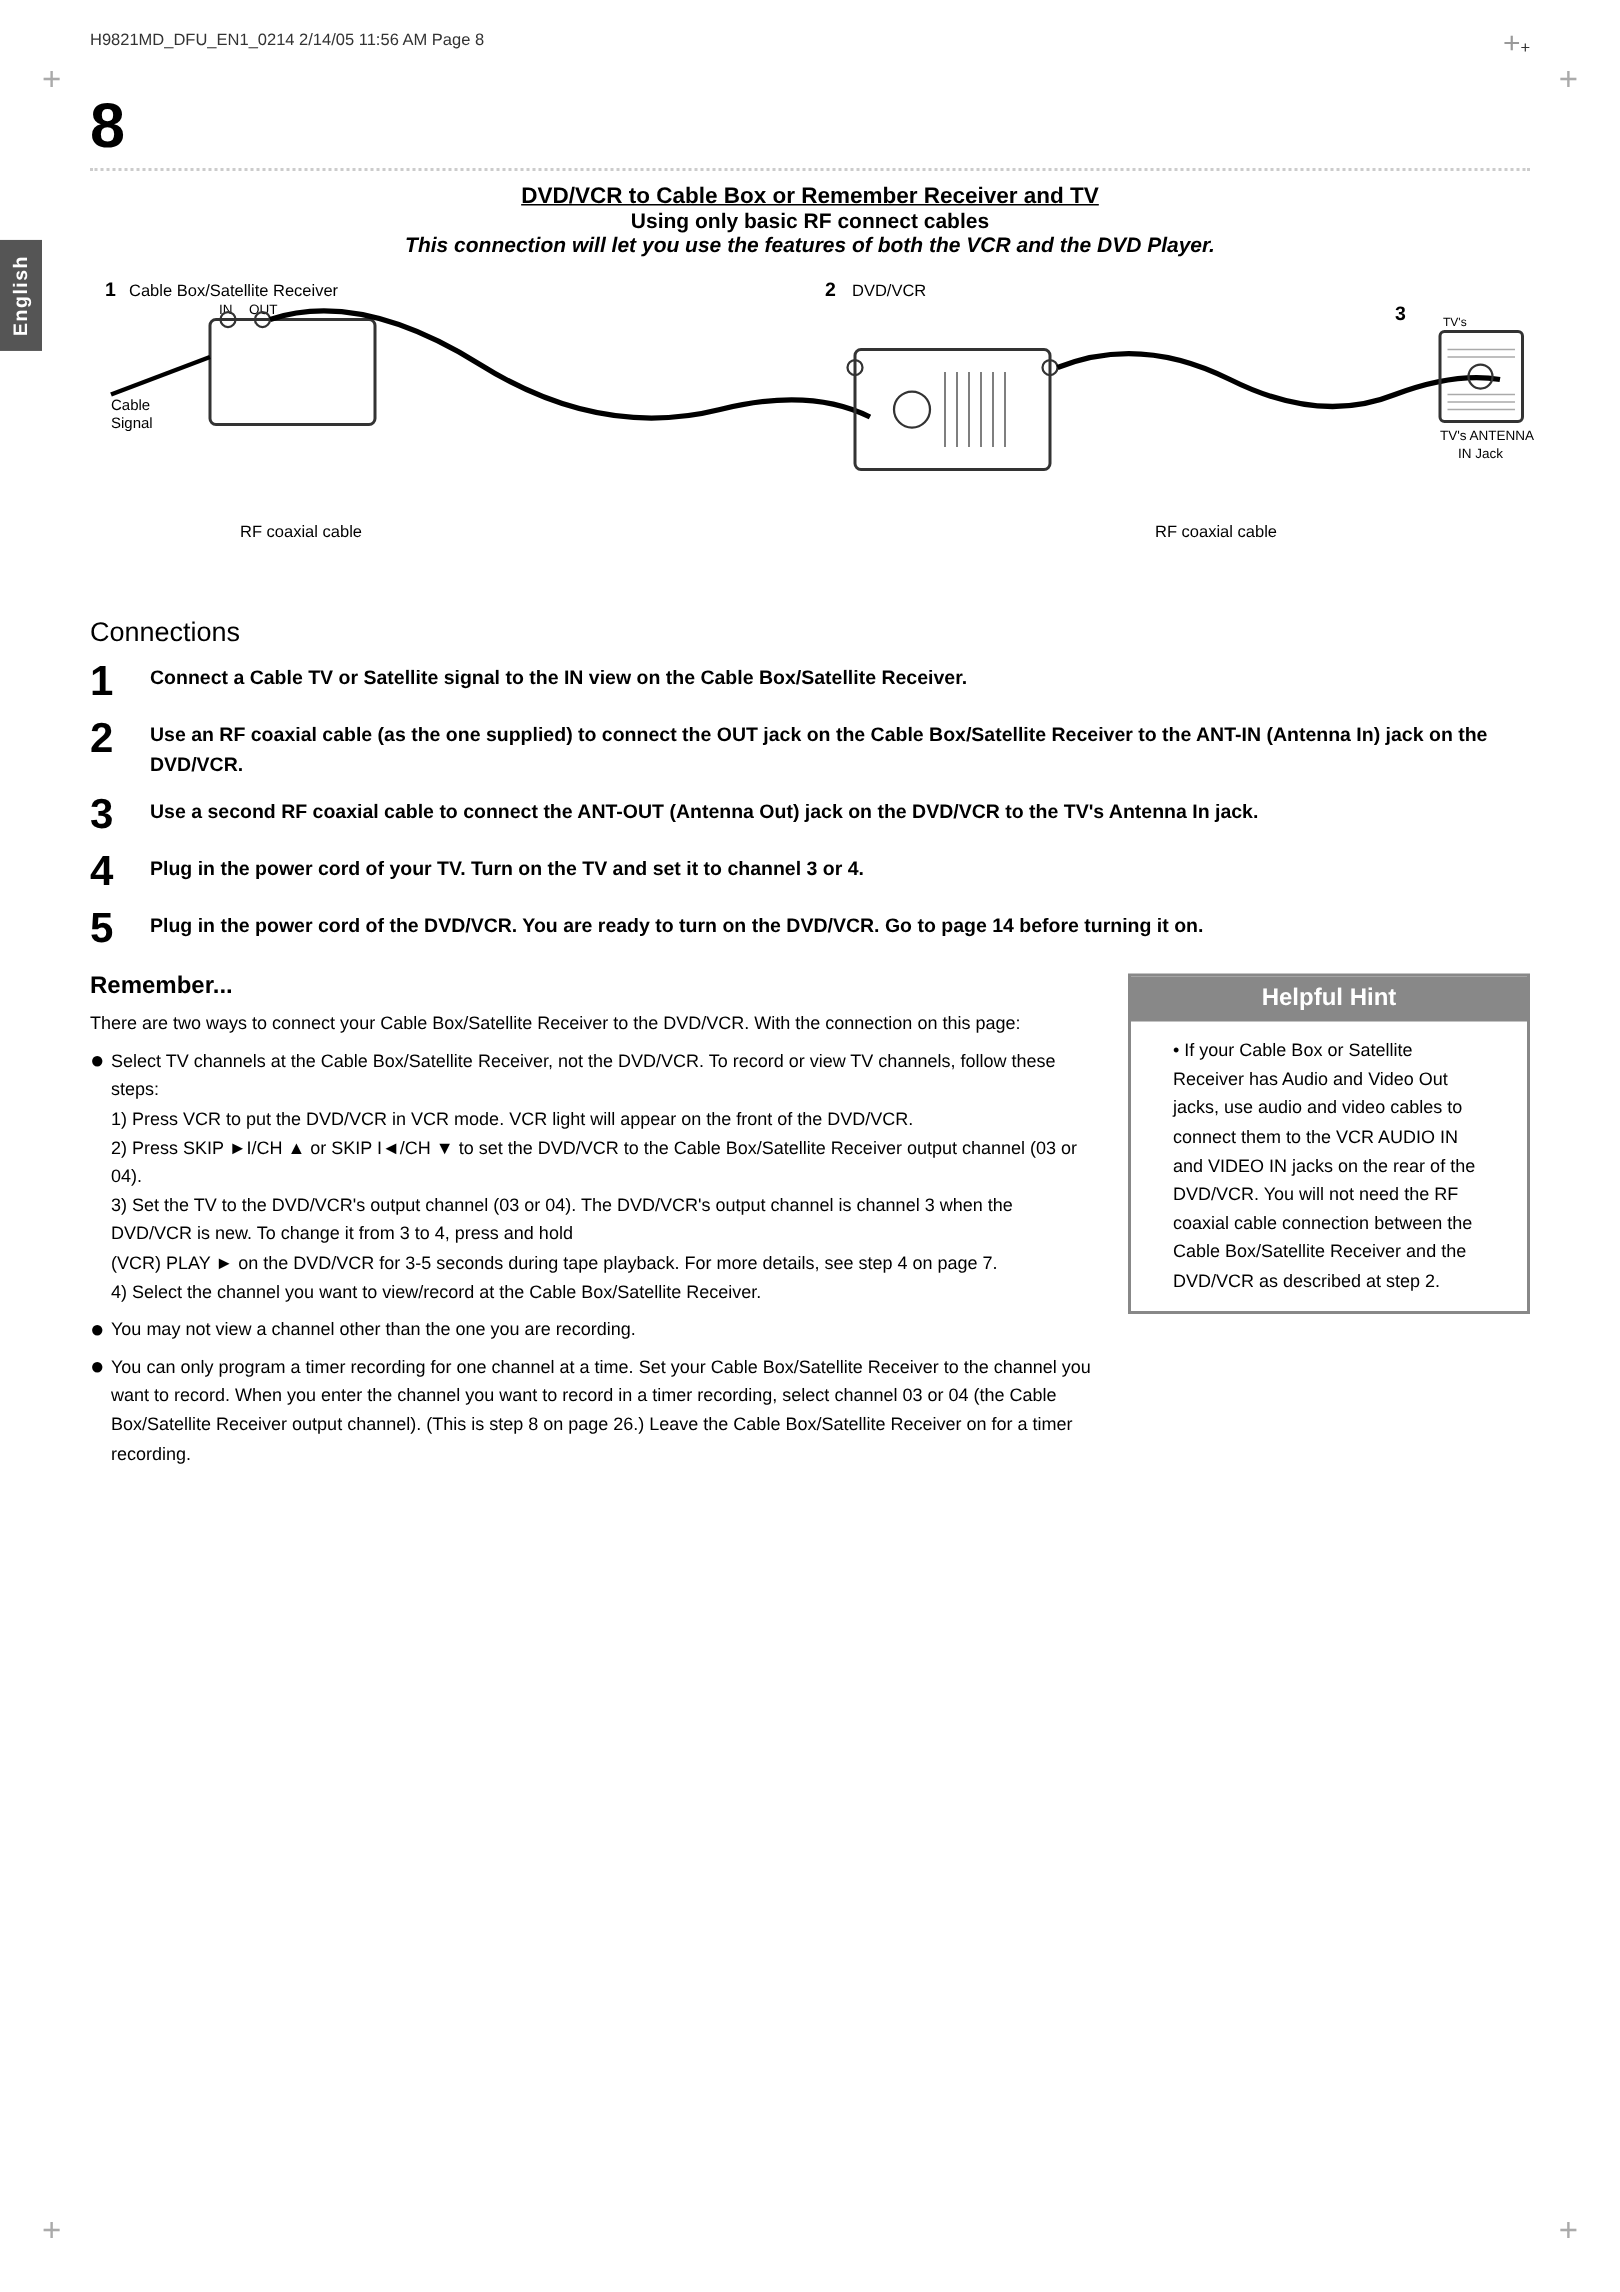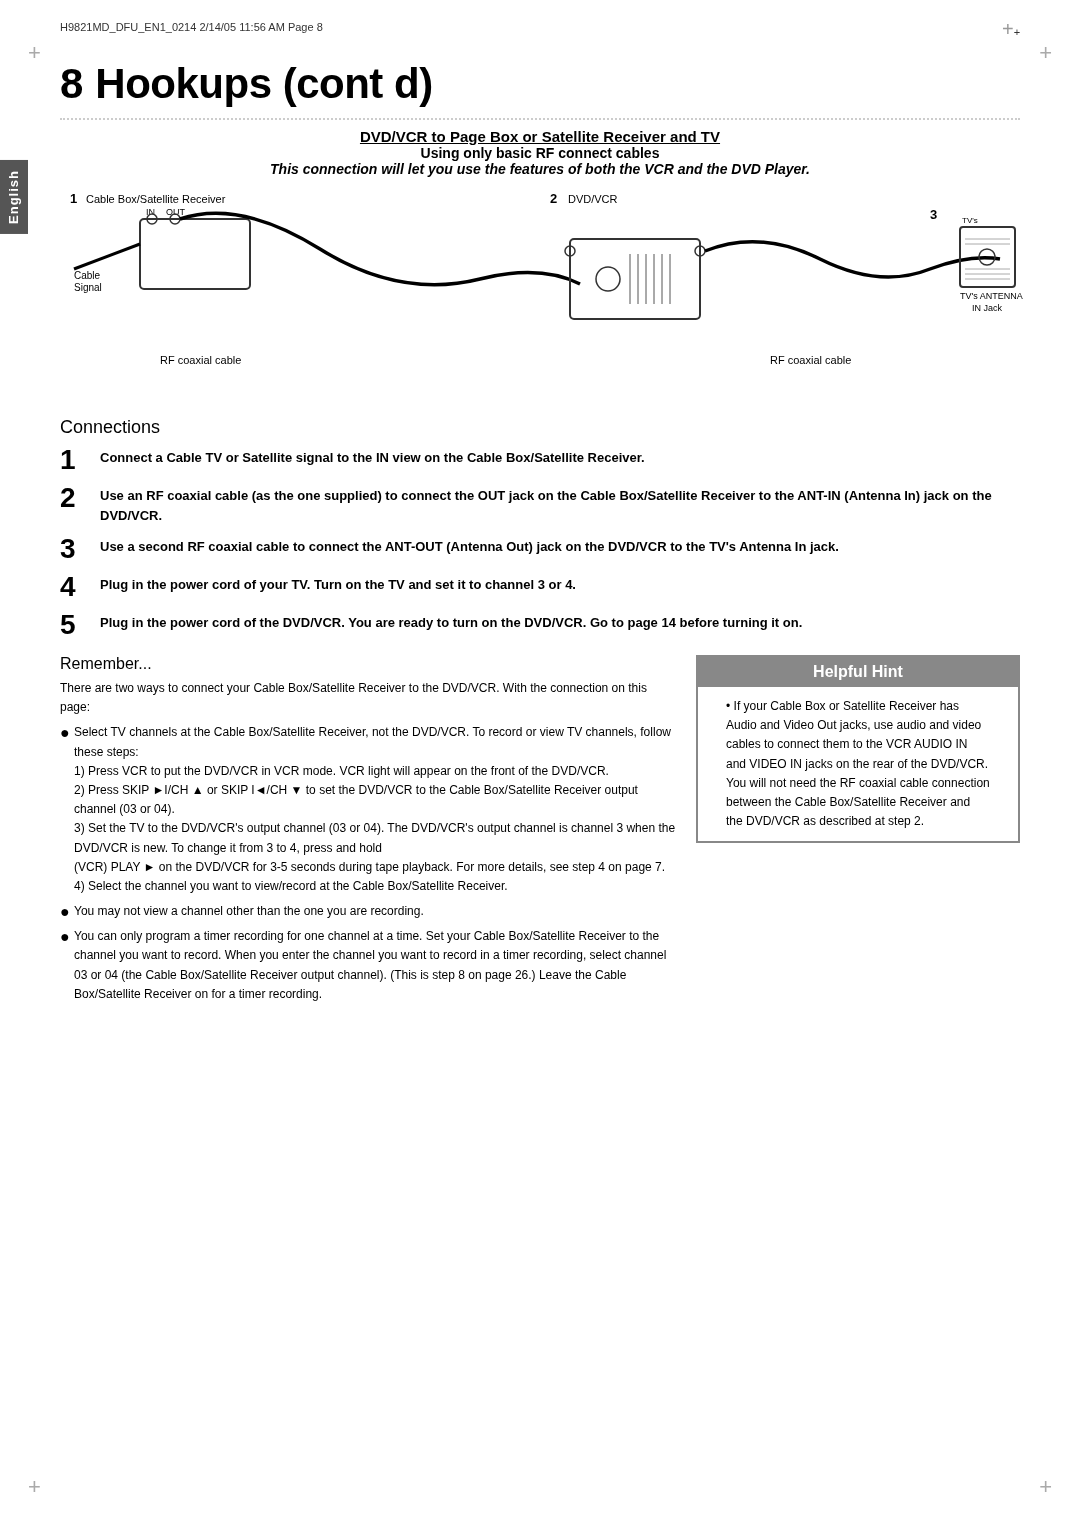--- a/index.html
+++ b/index.html
@@ -139,21 +139,21 @@
       font-size: 13px;
       line-height: 1.5;
     }
     .step-text b {
       font-weight: bold;
     }
 
     
     .remember-title {
       font-size: 16px;
-      font-weight: normal;
+      font-weight: bold;
       margin-bottom: 6px;
     }
     .remember-text {
       font-size: 12px;
       line-height: 1.6;
       margin-bottom: 6px;
     }
     .remember-bullet {
       display: flex;
       align-items: flex-start;
@@ -174,21 +174,21 @@
       display: flex;
       align-items: flex-start;
       gap: 20px;
     }
     .remember-section {
       flex: 1;
     }
 
     
     .helpful-hint-box {
-      width: 324px;
+      width: 268px;
       border: 2px solid #888;
       padding: 0;
       align-self: flex-start;
       margin-top: 0;
     }
     .helpful-hint-header {
       background: #888;
       color: #fff;
       font-size: 16px;
       font-weight: bold;
@@ -232,27 +232,26 @@
   <span>H9821MD_DFU_EN1_0214  2/14/05  11:56 AM  Page 8</span>
   <span class="header-crosshair">+</span>
 </div>
 
 <div class="english-tab">English</div>
 
 <div class="main-content">
 
   <div style="display:flex; align-items:baseline; gap:12px; margin-bottom:4px;">
     <span class="page-title-num" style="font-size:42px;font-weight:bold;">8</span>
-    <span class="page-title">Hookups (cont d)</span>
   </div>
 
   <hr class="dotted-line">
 
   <div class="section-heading-center">
-    <div class="bold-underline">DVD/VCR to Page Box or Satellite Receiver and TV</div>
+    <div class="bold-underline">DVD/VCR to Cable Box or Remember Receiver and TV</div>
     <div class="bold-line">Using only basic RF connect cables</div>
     <div class="bold-italic-line">This connection will let you use the features of both the VCR and the DVD Player.</div>
   </div>
 
   <div class="diagram-area">
     <svg viewBox="0 0 960 200" width="100%" height="200" xmlns="http://www.w3.org/2000/svg" style="overflow:visible;">
 
       <text x="10" y="14" font-size="13" font-weight="bold">1</text>
       <text x="26" y="14" font-size="11">Cable Box/Satellite Receiver</text>
 

